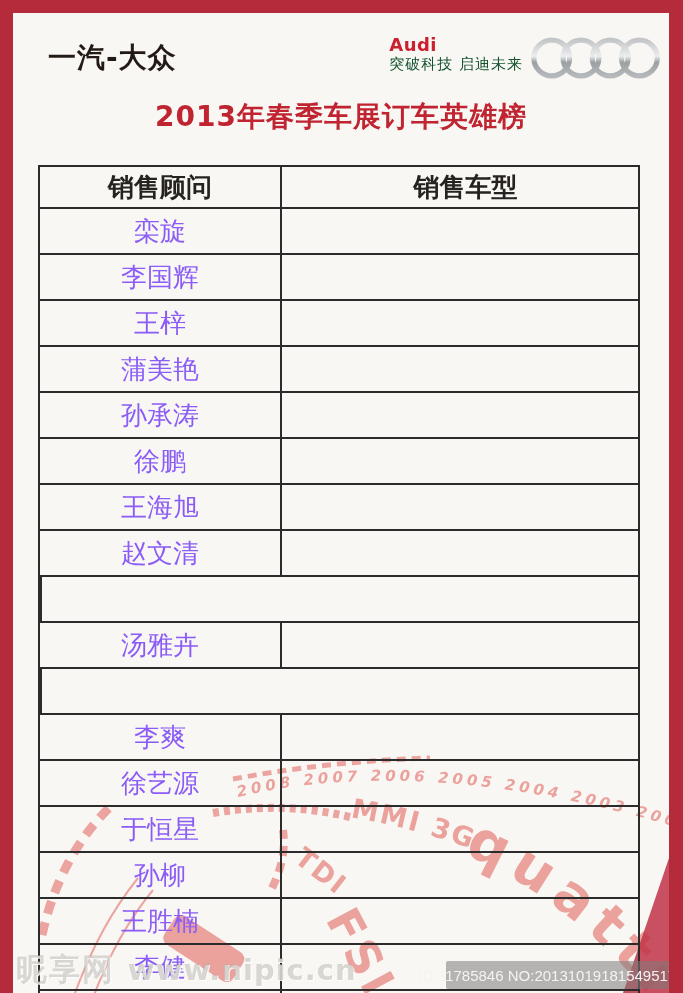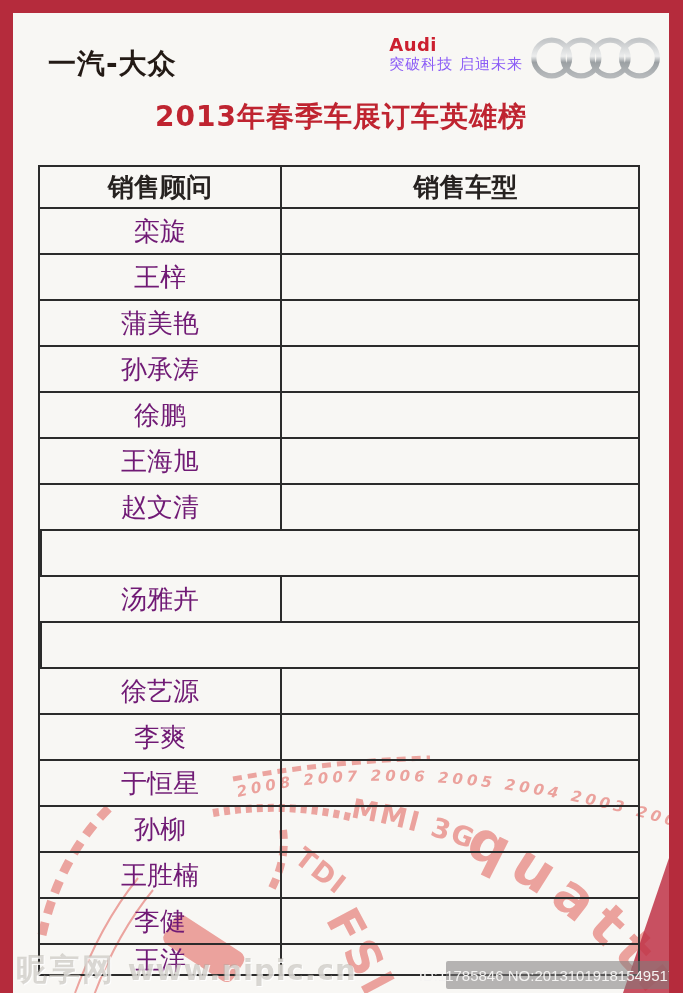--- a/index.html
+++ b/index.html
@@ -17,35 +17,35 @@
     overflow:hidden;
   }
   .paper{
     position:relative;
     width:656px;height:980px;
     background:#f8f7f4;
     overflow:hidden;
   }
   
   .brand-left{
-    position:absolute;left:35px;top:32px;
+    position:absolute;left:35px;top:26px;
     font-size:28px;font-weight:bold;color:#231a15;
     letter-spacing:1px;white-space:nowrap;z-index:3;
   }
   .audi-block{
     position:absolute;top:22px;right:6px;
     display:flex;align-items:flex-end;gap:8px;z-index:3;
   }
   .audi-text{text-align:left;line-height:1.15;padding-bottom:8px;}
   .audi-word{
     font-size:18px;font-weight:bold;color:#cc1f2f;
     letter-spacing:0.5px;
   }
   .audi-slogan{
-    font-size:15px;color:#8b5cf6;letter-spacing:1px;white-space:nowrap;
+    font-size:15px;color:#14532d;letter-spacing:1px;white-space:nowrap;
   }
   .audi-rings{display:block;}
   
   .page-title{
     position:absolute;left:0;top:85px;width:100%;
     text-align:center;
     font-size:28px;font-weight:bold;color:#bf2430;
     letter-spacing:1px;z-index:3;white-space:nowrap;
   }
   
@@ -54,21 +54,21 @@
     width:602px;
     box-sizing:border-box;
     border:2px solid #2b2b2b;
     z-index:2;
   }
   .t-row{display:flex;height:44px;border-top:2px solid #2b2b2b;}
   .t-head{height:40px;border-top:none;text-align:right;}
   .cell{
     display:flex;align-items:center;justify-content:center;
     box-sizing:border-box;
-    font-size:26px;color:#701a75;
+    font-size:26px;color:#8b5cf6;
     overflow:hidden;white-space:nowrap;
   }
   .t-head .cell{font-weight:bold;color:#262220;}
   .c-left{width:240px;}
   .c-right{flex:1;border-left:2px solid #2b2b2b;padding-left:11px;}
   .t-row-last{height:29px;}
   .t-row-last .cell{align-items:flex-start;padding-top:2px;line-height:1.05;}
   
   .bg-watermark{position:absolute;left:0;top:0;z-index:1;}
   .nipic{
@@ -157,20 +157,24 @@
       <div class="t-row t-head">
         <div class="cell c-left">销售顾问</div>
         <div class="cell c-right">销售车型</div>
       </div>
       <div>
           <div class="t-row">
             <div class="cell c-left">栾旋</div>
             <div class="cell c-right"></div>
           </div>
           <div class="t-row">
+            <div class="cell c-left">李国辉</div>
+            <div class="cell c-right"></div>
+          </div>
+          <div class="t-row">
             <div class="cell c-left">王梓</div>
             <div class="cell c-right"></div>
           </div>
           <div class="t-row">
             <div class="cell c-left">蒲美艳</div>
             <div class="cell c-right"></div>
           </div>
           <div class="t-row">
             <div class="cell c-left">孙承涛</div>
             <div class="cell c-right"></div>
@@ -191,25 +195,25 @@
             <div class="cell c-right"></div>
           </div>
           <div class="t-row">
             <div class="cell c-left">汤雅卉</div>
             <div class="cell c-right"></div>
           </div>
           <div class="t-row">
             <div class="cell c-right"></div>
           </div>
           <div class="t-row">
+            <div class="cell c-left">李爽</div>
+            <div class="cell c-right"></div>
+          </div>
+          <div class="t-row">
             <div class="cell c-left">徐艺源</div>
-            <div class="cell c-right"></div>
-          </div>
-          <div class="t-row">
-            <div class="cell c-left">李爽</div>
             <div class="cell c-right"></div>
           </div>
           <div class="t-row">
             <div class="cell c-left">于恒星</div>
             <div class="cell c-right"></div>
           </div>
           <div class="t-row">
             <div class="cell c-left">孙柳</div>
             <div class="cell c-right"></div>
           </div>

